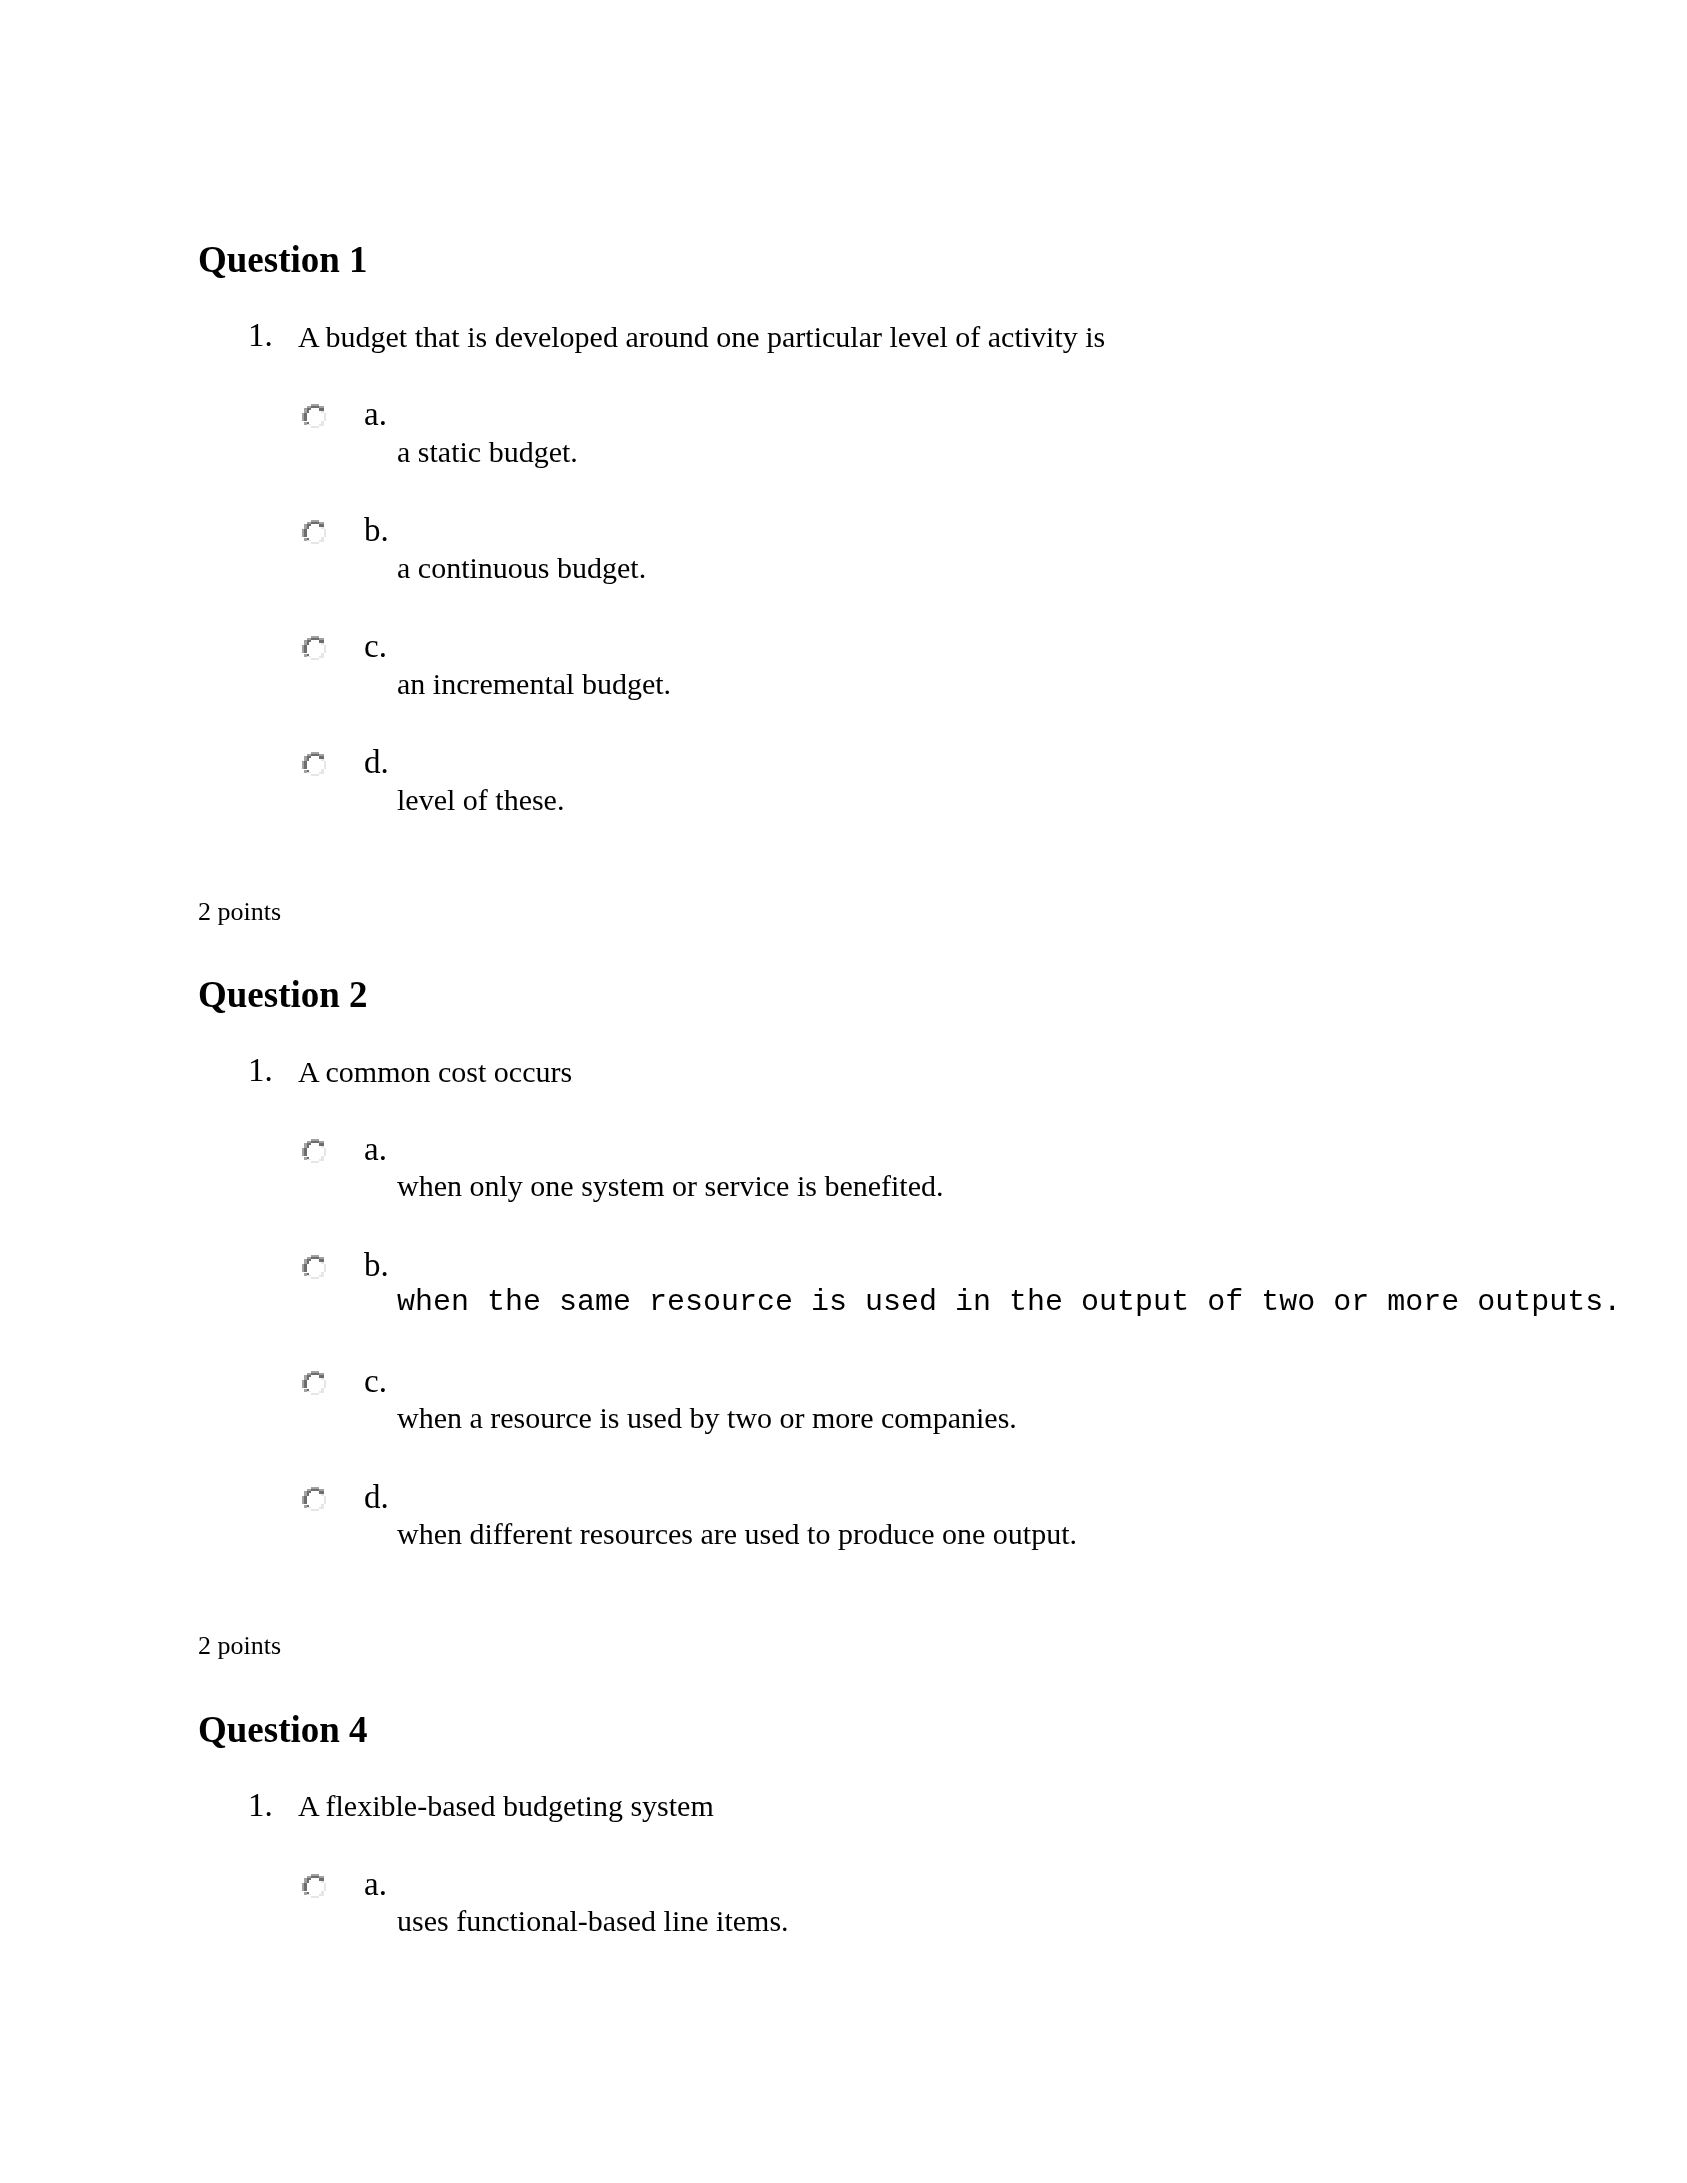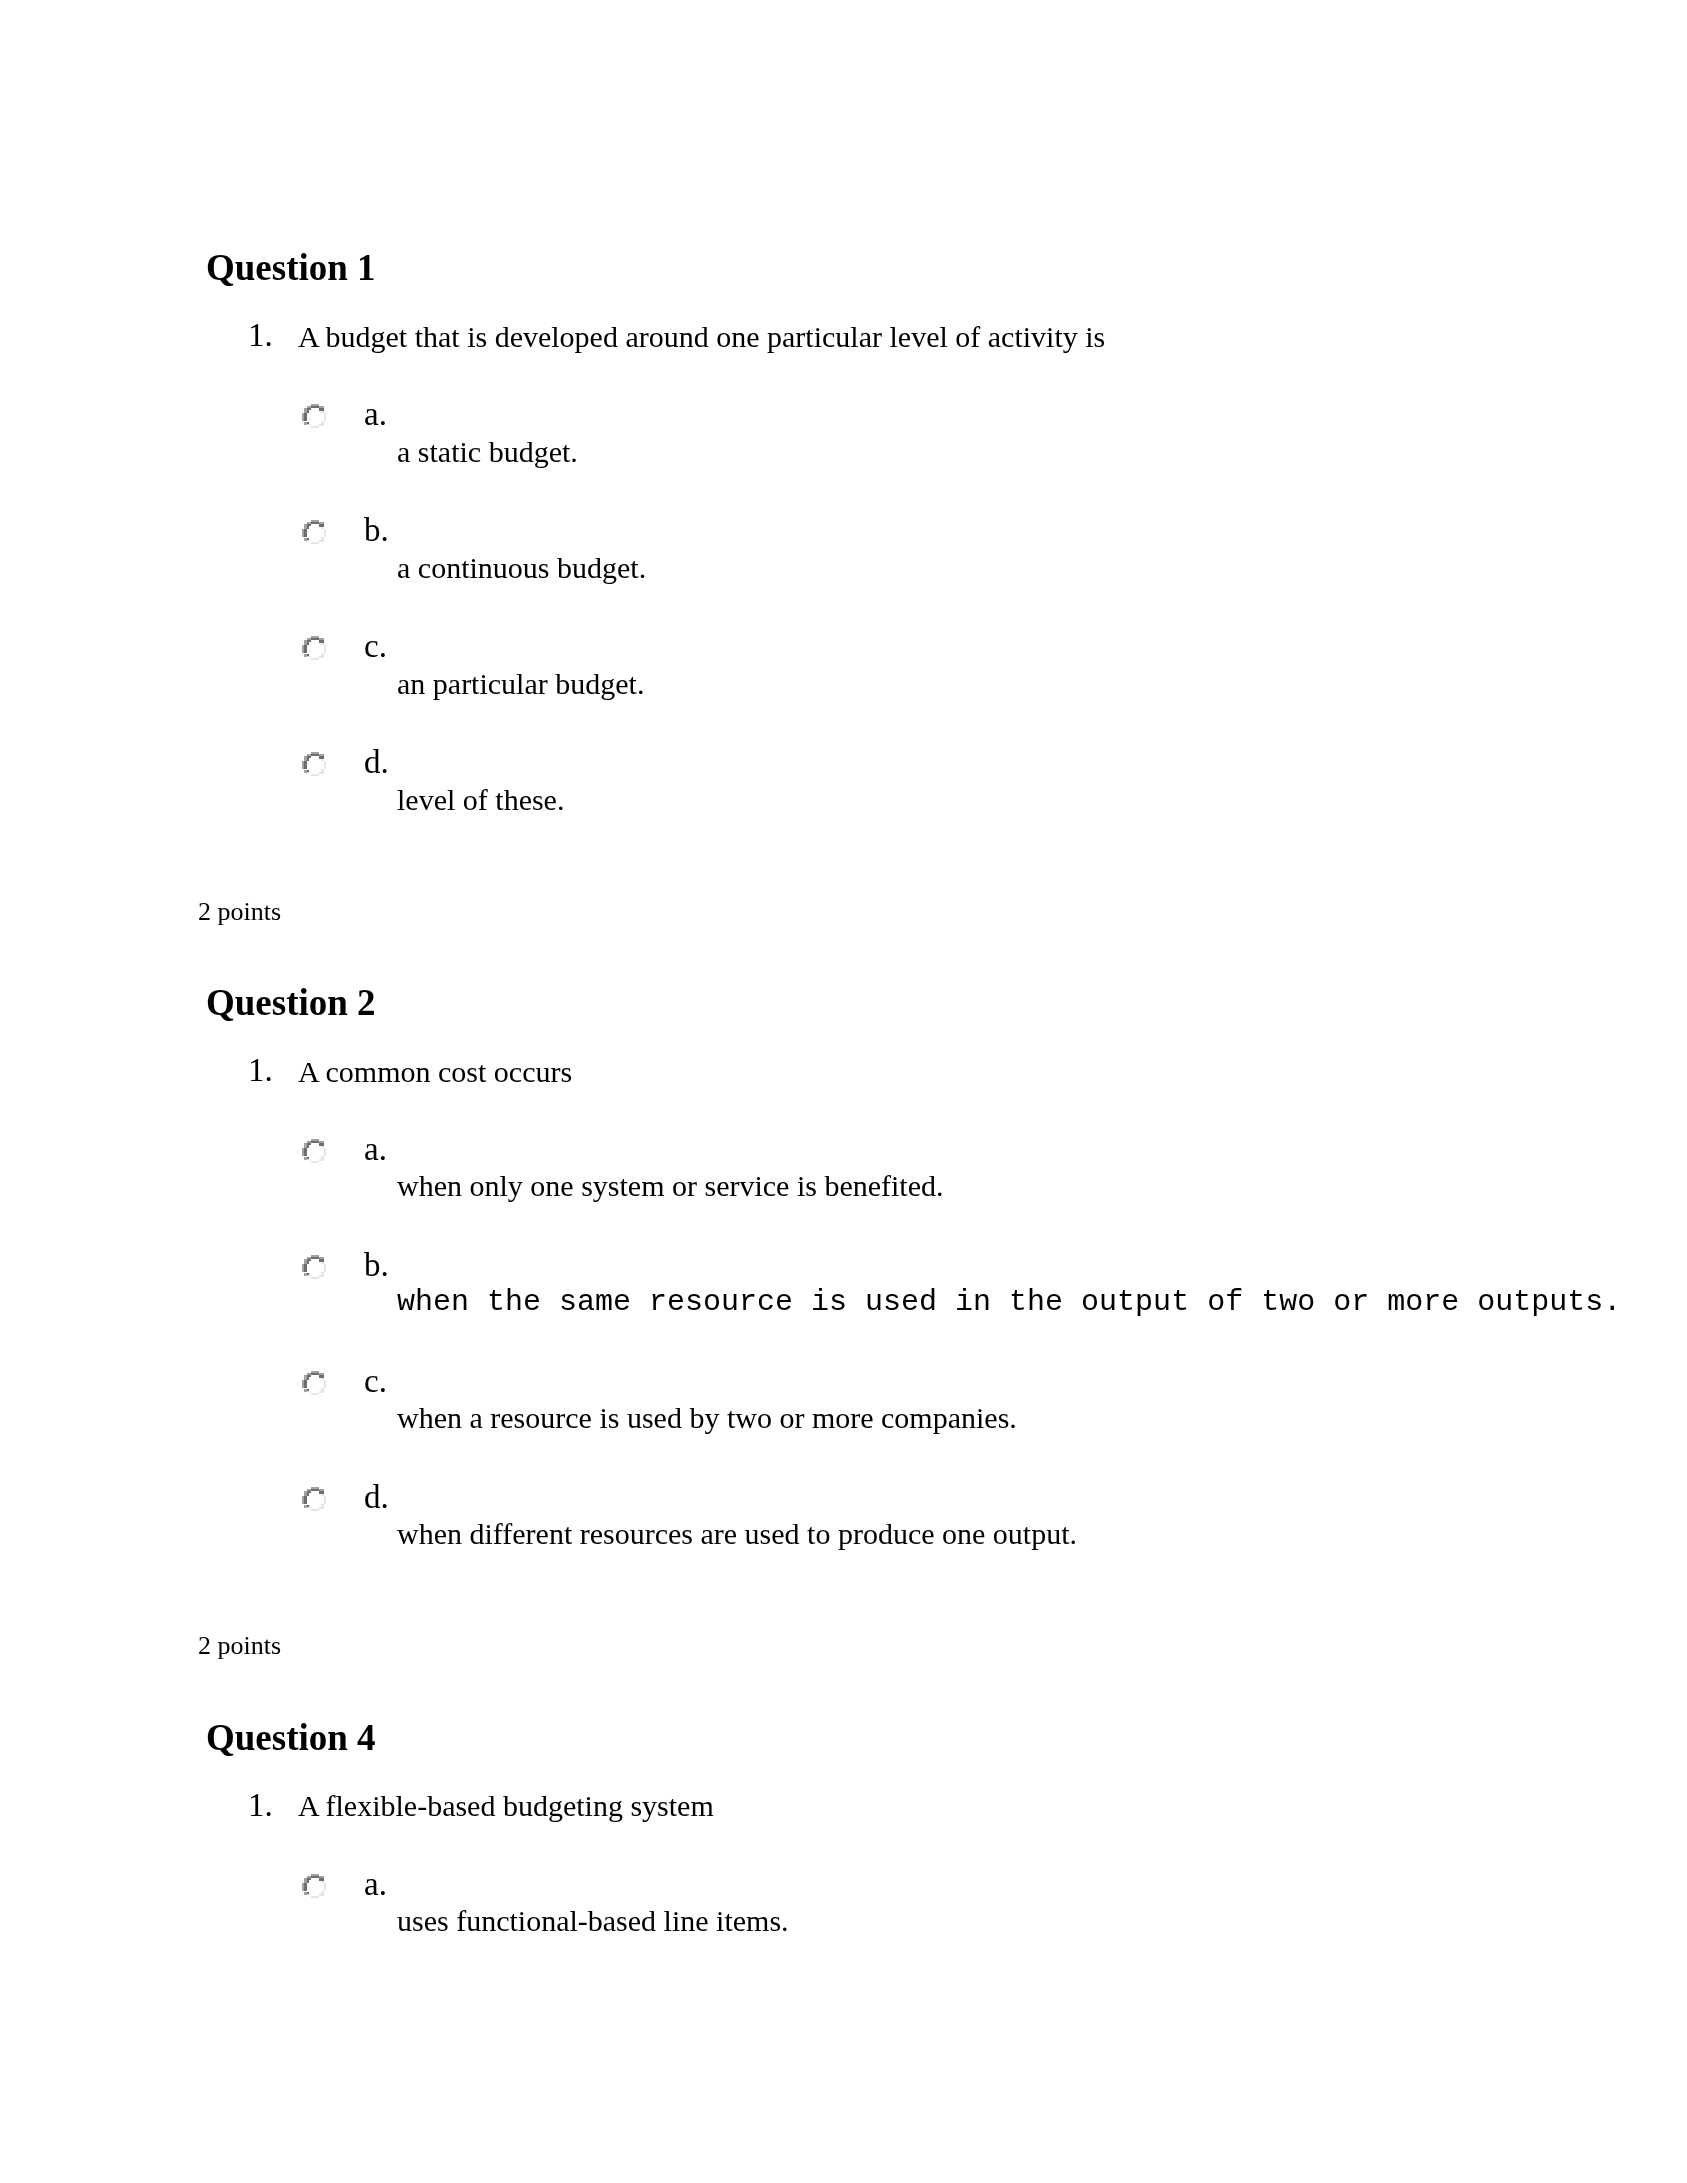--- a/index.html
+++ b/index.html
@@ -10,21 +10,21 @@
     color:#000000;
     -webkit-font-smoothing:antialiased;
   }
   .page{
     position:relative; width:1687px; height:2183px;
     overflow:hidden; background:#ffffff;
   }
   .question-block{ margin:0; padding:0; }
 
   .q-heading{
-    position:absolute; margin:8px;
+    position:absolute; margin:0;
     font-size:37px; font-weight:bold; line-height:1;
     white-space:nowrap;
   }
   .points{
     position:absolute;
     font-size:26px; line-height:1; white-space:nowrap;
   }
   .stem-text, .opt-text{
     position:absolute; font-size:30px; line-height:1; white-space:nowrap;
   }
@@ -111,21 +111,21 @@
           <rect x="3.15" y="26.5" width="4.05" height="2.9" fill="#a2a2a2"></rect>
           <rect x="7.25" y="26.5" width="3" height="2.9" fill="#6d6d6d"></rect>
           <rect x="29.5" y="26.1" width="4" height="3.3" fill="#e6e6e6"></rect>
           <rect x="3.15" y="29.4" width="4.05" height="2.9" fill="#a2a2a2"></rect>
           <rect x="7.35" y="29.55" width="5.8" height="2.65" fill="#e6e6e6"></rect>
           <rect x="26.4" y="29.4" width="7.1" height="3.1" fill="#e6e6e6"></rect>
           <rect x="13.45" y="32.5" width="12.85" height="3.3" fill="#e6e6e6"></rect>
         </svg>
       </div>
     <div class="opt-letter" style="left: 364px; top: 630px;">c.</div>
-    <div class="opt-text" style="left: 397px; top: 669px;">an particular budget.</div>
+    <div class="opt-text" style="left: 397px; top: 669px;">an incremental budget.</div>
     <div class="radio" style="left: 302px; top: 752px;">
         <svg viewBox="0 0 36.5 35.8" width="24" height="24" shape-rendering="crispEdges">
           <rect x="13.27" y="0.35" width="12.78" height="3" fill="#a2a2a2"></rect>
           <rect x="13.27" y="3.35" width="12.88" height="2.95" fill="#6d6d6d"></rect>
           <rect x="7.28" y="3.35" width="5.99" height="2.95" fill="#a2a2a2"></rect>
           <rect x="26.3" y="3.35" width="6.8" height="2.95" fill="#a2a2a2"></rect>
           <rect x="26.3" y="6.35" width="6.8" height="4.17" fill="#6d6d6d"></rect>
           <rect x="3.24" y="6.35" width="4.06" height="6.85" fill="#a2a2a2"></rect>
           <rect x="7.4" y="6.35" width="5.65" height="3.05" fill="#6d6d6d"></rect>
           <rect x="7.4" y="9.4" width="2.9" height="3.2" fill="#6d6d6d"></rect>

